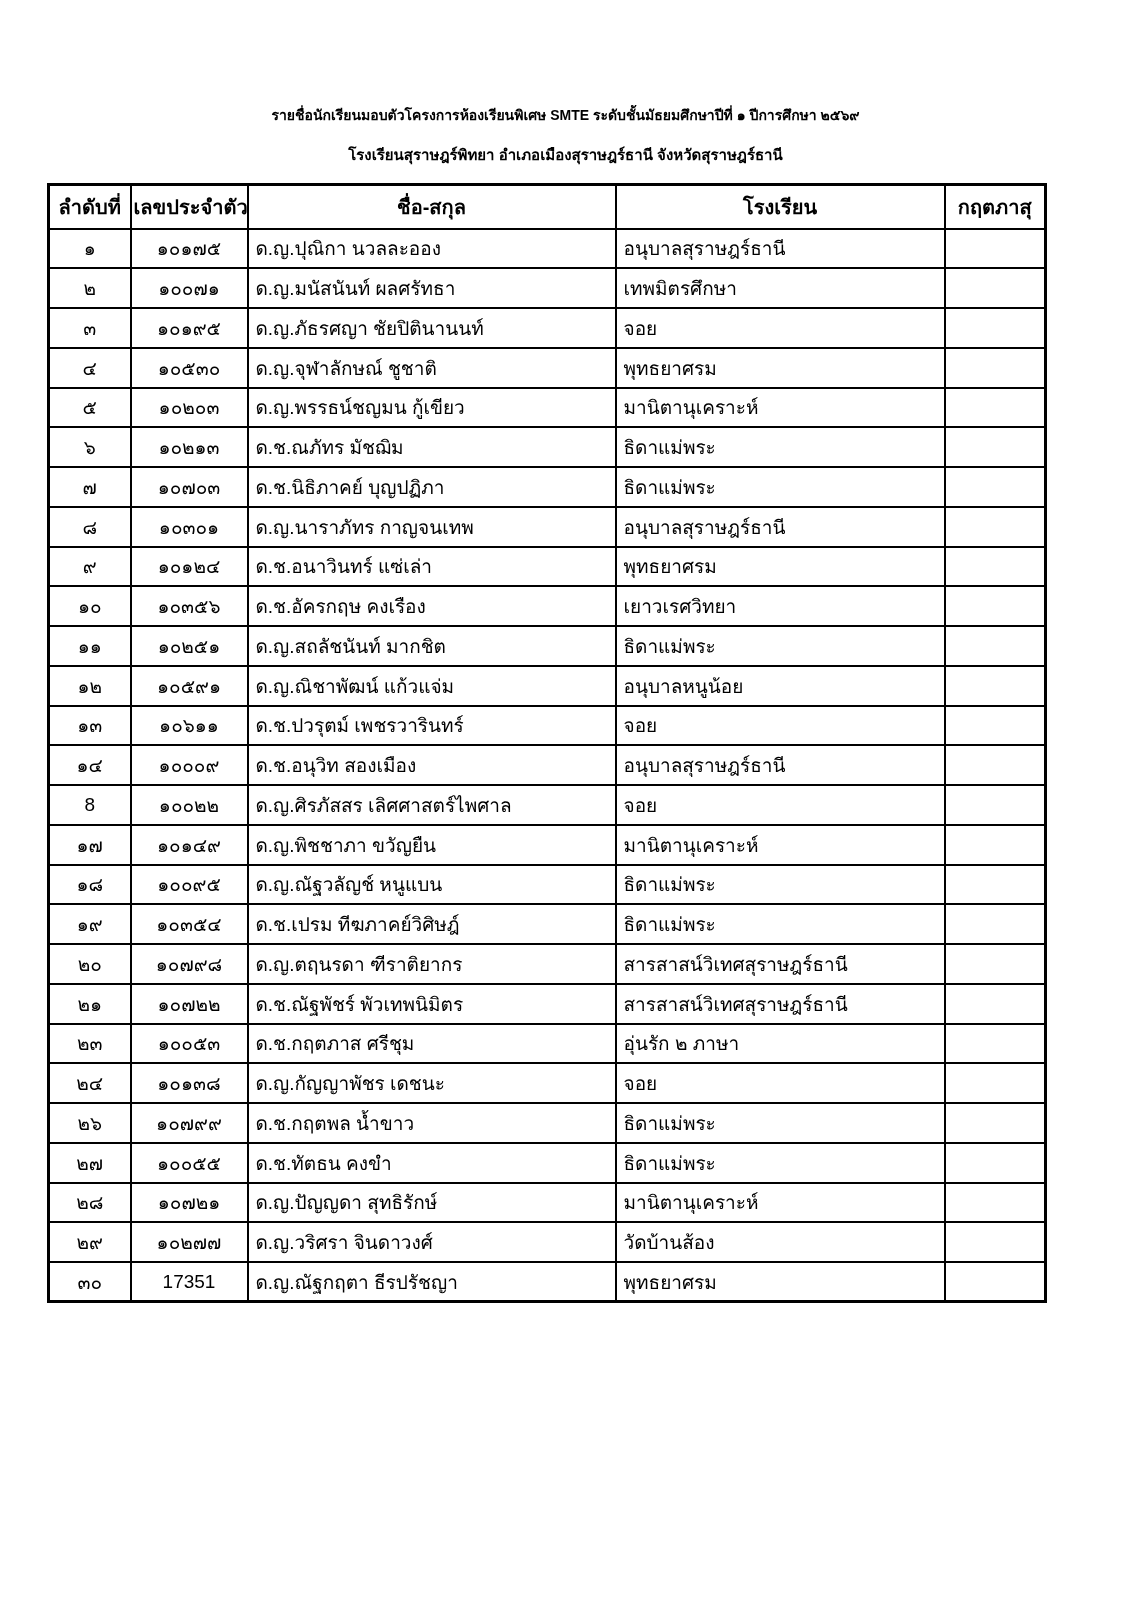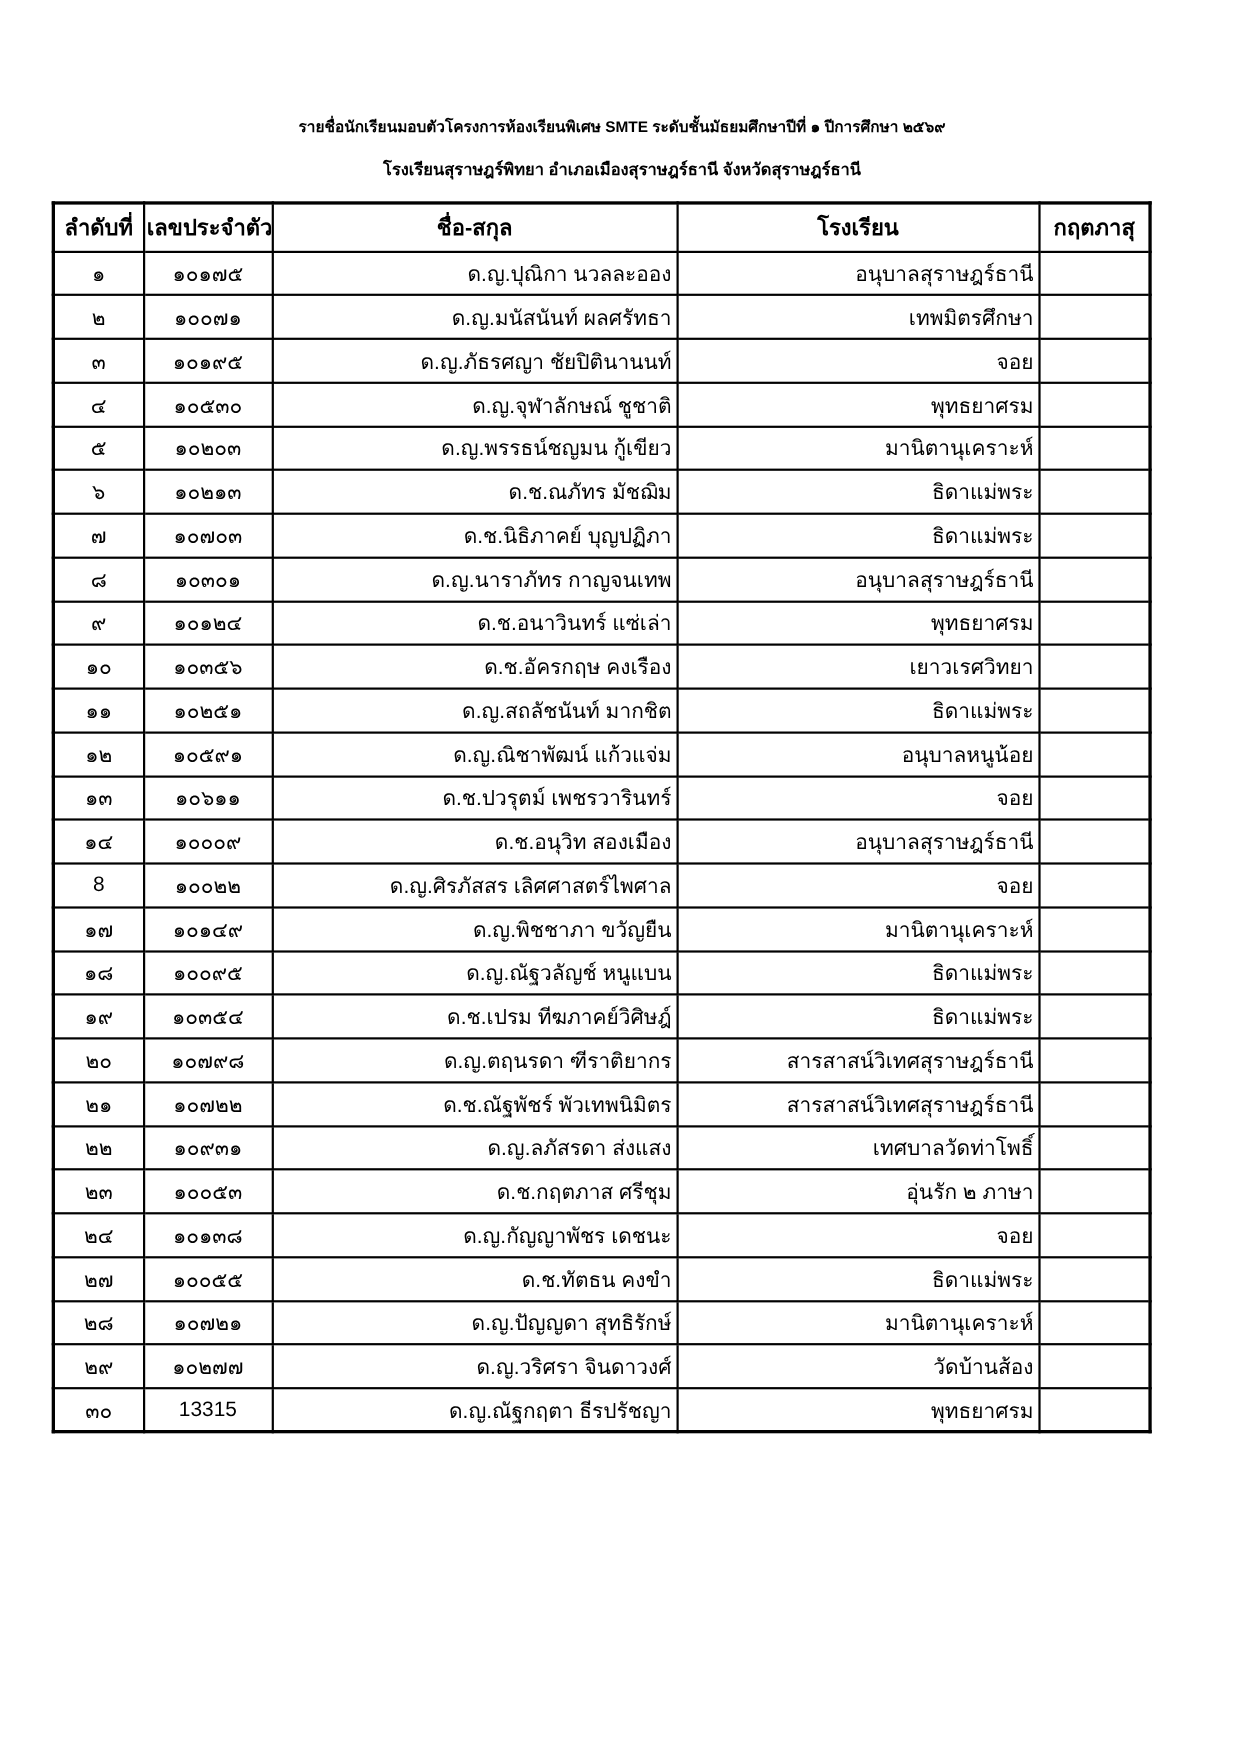--- a/index.html
+++ b/index.html
@@ -63,21 +63,21 @@
     height: 39.75px;
     font-size: 19px;
     font-weight: normal;
     vertical-align: middle;
     padding: 0 4px;
   }
   td.col-no, td.col-id {
     text-align: center;
   }
   td.col-name, td.col-school {
-    text-align: right;
+    text-align: left;
     padding-left: 7px;
   }
 </style>
 </head>
 <body>
 
 <div class="page">
 
   <div class="titles">
     <div class="title-line1">รายชื่อนักเรียนมอบตัวโครงการห้องเรียนพิเศษ SMTE ระดับชั้นมัธยมศึกษาปีที่ ๑ ปีการศึกษา ๒๕๖๙</div>
@@ -237,41 +237,41 @@
           <td class="col-remark"></td>
         </tr>
         <tr>
           <td class="col-no">๒๑</td>
           <td class="col-id">๑๐๗๒๒</td>
           <td class="col-name">ด.ช.ณัฐพัชร์ พัวเทพนิมิตร</td>
           <td class="col-school">สารสาสน์วิเทศสุราษฎร์ธานี</td>
           <td class="col-remark"></td>
         </tr>
         <tr>
-          <td class="col-no">๒๒</td>
-          <td class="col-id">๑๐๙๓๑</td>
-          <td class="col-name">ด.ญ.ลภัสรดา ส่งแสง</td>
-          <td class="col-school">เทศบาลวัดท่าโพธิ์</td>
-          <td class="col-remark"></td>
-        </tr>
-        <tr>
           <td class="col-no">๒๓</td>
           <td class="col-id">๑๐๐๕๓</td>
           <td class="col-name">ด.ช.กฤตภาส ศรีชุม</td>
           <td class="col-school">อุ่นรัก ๒ ภาษา</td>
           <td class="col-remark"></td>
         </tr>
         <tr>
           <td class="col-no">๒๔</td>
           <td class="col-id">๑๐๑๓๘</td>
           <td class="col-name">ด.ญ.กัญญาพัชร เดชนะ</td>
           <td class="col-school">จอย</td>
           <td class="col-remark"></td>
         </tr>
         <tr>
+          <td class="col-no">๒๖</td>
+          <td class="col-id">๑๐๗๙๙</td>
+          <td class="col-name">ด.ช.กฤตพล น้ำขาว</td>
+          <td class="col-school">ธิดาแม่พระ</td>
+          <td class="col-remark"></td>
+        </tr>
+        <tr>
           <td class="col-no">๒๗</td>
           <td class="col-id">๑๐๐๕๕</td>
           <td class="col-name">ด.ช.ทัตธน คงขำ</td>
           <td class="col-school">ธิดาแม่พระ</td>
           <td class="col-remark"></td>
         </tr>
         <tr>
           <td class="col-no">๒๘</td>
           <td class="col-id">๑๐๗๒๑</td>
           <td class="col-name">ด.ญ.ปัญญดา สุทธิรักษ์</td>
@@ -280,21 +280,21 @@
         </tr>
         <tr>
           <td class="col-no">๒๙</td>
           <td class="col-id">๑๐๒๗๗</td>
           <td class="col-name">ด.ญ.วริศรา จินดาวงศ์</td>
           <td class="col-school">วัดบ้านส้อง</td>
           <td class="col-remark"></td>
         </tr>
         <tr>
           <td class="col-no">๓๐</td>
-          <td class="col-id">13315</td>
+          <td class="col-id">17351</td>
           <td class="col-name">ด.ญ.ณัฐกฤตา ธีรปรัชญา</td>
           <td class="col-school">พุทธยาศรม</td>
           <td class="col-remark"></td>
         </tr>
       </tbody>
   </table>
 
 </div>
 
 </body></html>

